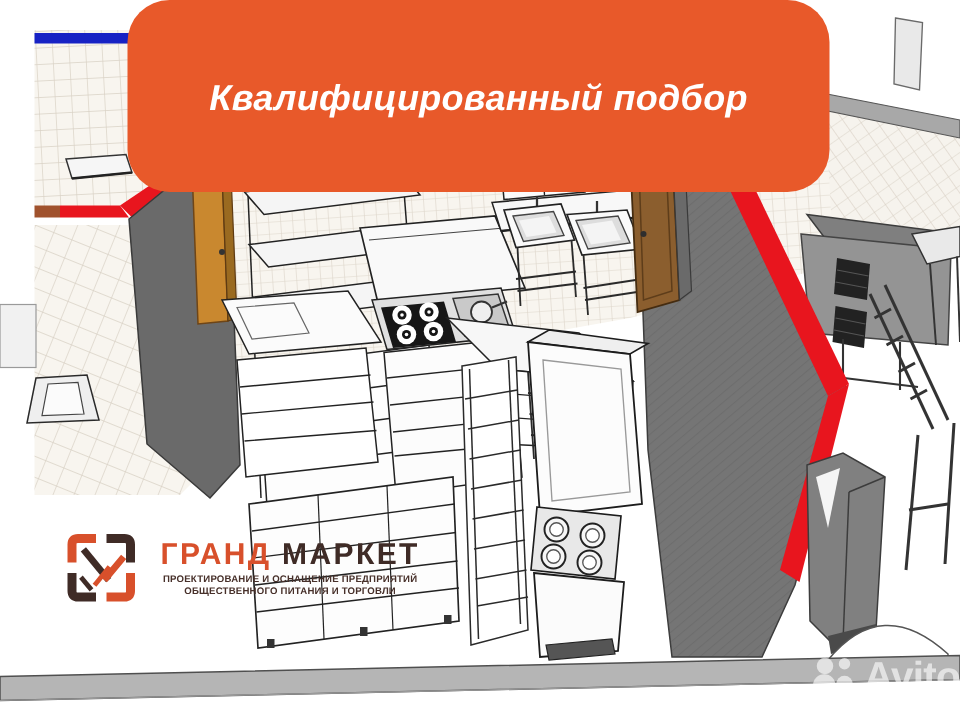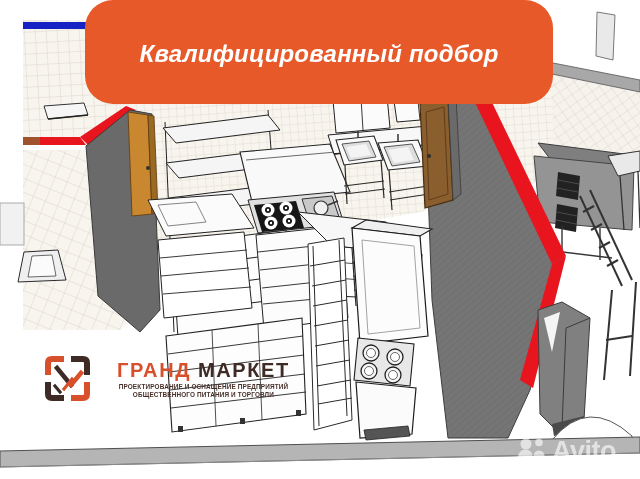--- a/index.html
+++ b/index.html
@@ -2,40 +2,40 @@
 <html><head>
 <meta charset="utf-8">
 <style>
   html,body{margin:0;padding:0;}
   body{
     width:640px;height:479px;position:relative;overflow:hidden;background:#ffffff;
     font-family:"Liberation Sans","DejaVu Sans",sans-serif;
   }
   #scene{position:absolute;left:0;top:0;z-index:1;}
   .banner{
-    position:absolute;left:85px;top:0;width:468px;height:104px;z-index:5;
+    position:absolute;left:85px;top:0;width:468px;height:128px;z-index:5;
     background:#E8592A;border-radius:28px;
     display:flex;flex-direction:column;align-items:center;justify-content:center;
     padding-top:4px;box-sizing:border-box;
   }
   .banner-line{
     color:#ffffff;font-size:24px;font-weight:bold;font-style:italic;
     line-height:30px;text-align:center;letter-spacing:0.2px;
   }
   .logo{
-    position:absolute;left:44px;top:355px;z-index:5;display:flex;align-items:center;gap:26px;
+    position:absolute;left:44px;top:355px;z-index:5;display:flex;align-items:center;gap:16px;
   }
   .logo-text{display:flex;flex-direction:column;}
   .logo-title{font-size:20px;font-weight:bold;letter-spacing:1.6px;white-space:nowrap;line-height:22px;}
   .logo-title .p1{color:#D8502B;margin-right:7px;}
   .logo-title .p2{color:#3F2B26;}
   .logo-tagline{margin-top:2px;text-align:center;color:#47302A;font-size:6.4px;font-weight:bold;
     line-height:8px;letter-spacing:0.15px;white-space:nowrap;}
   .watermark{
-    position:absolute;left:517px;top:436px;z-index:6;display:flex;align-items:center;gap:3px;
+    position:absolute;left:541px;top:436px;z-index:6;display:flex;align-items:center;gap:3px;
     opacity:0.62;color:#ffffff;
   }
   .watermark-text{font-size:27px;font-weight:bold;letter-spacing:-0.5px;line-height:30px;}
 </style>
 </head>
 <body>
 
 <svg id="scene" width="640" height="479" viewBox="0 0 640 479" xmlns="http://www.w3.org/2000/svg">
   <defs>
     <pattern id="tA" width="11" height="11" patternUnits="userSpaceOnUse" patternTransform="rotate(-3)">

